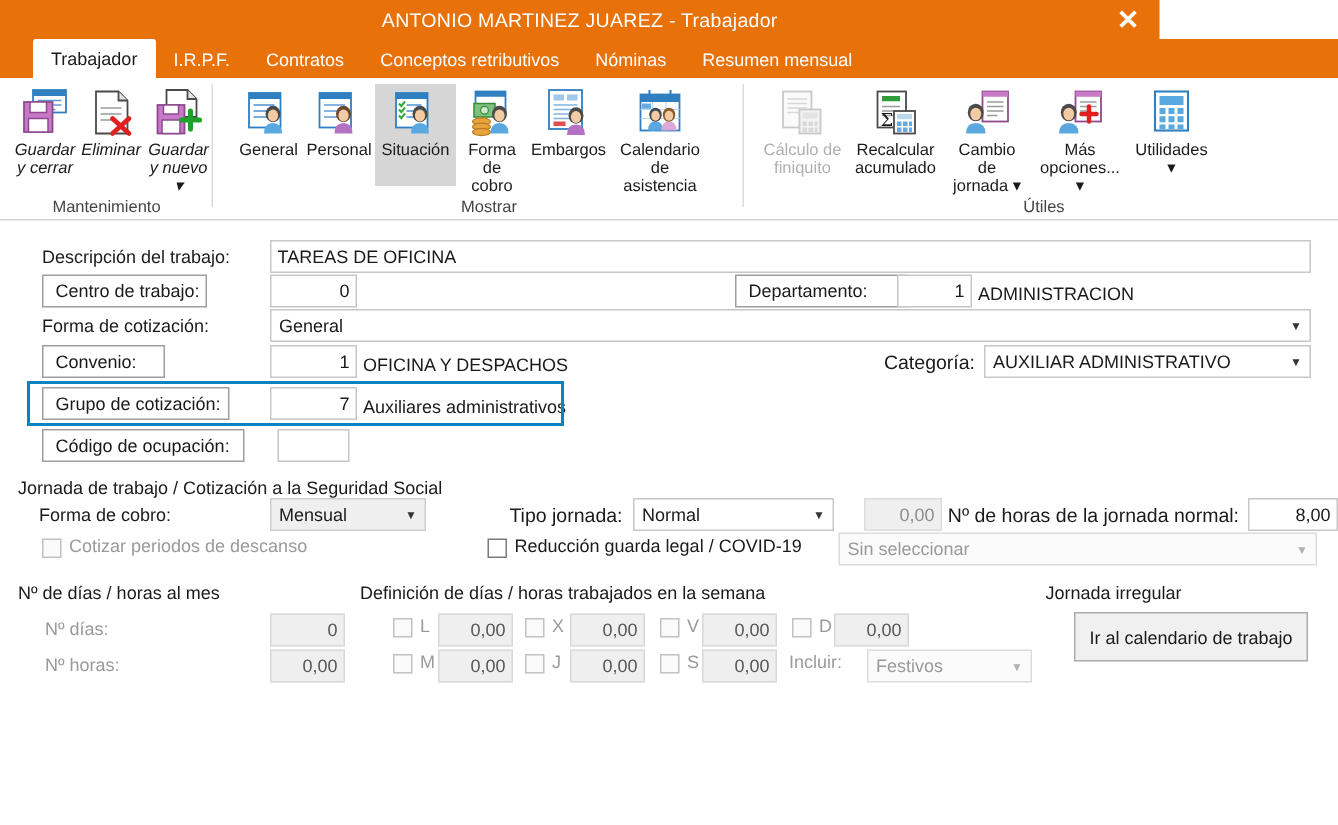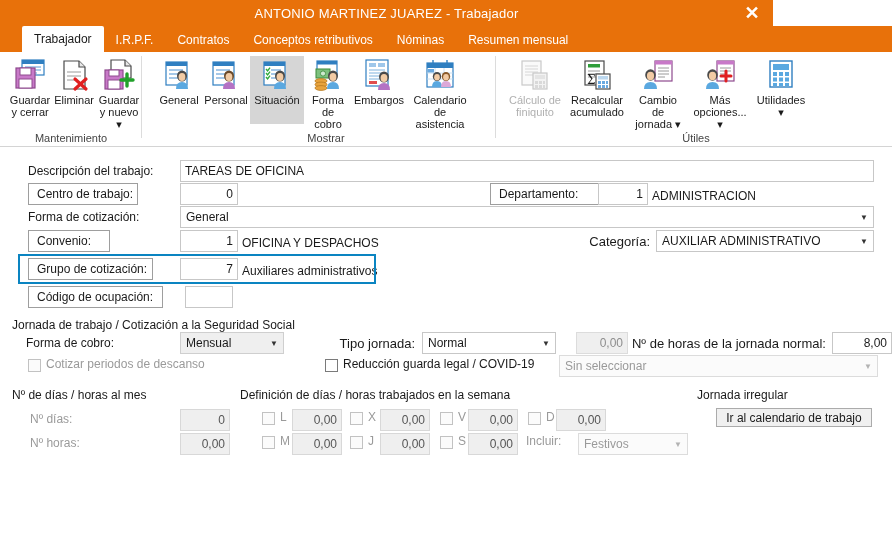--- a/index.html
+++ b/index.html
@@ -125,21 +125,21 @@
 
   .hlbox {
     position:absolute; border:2px solid #0a84c1; pointer-events:none;
   }
 
   .sectitle { position:absolute; font-size:12px; color:#1a1a1a; }
 
   .btn-wide {
     position:absolute; border:1px solid #ababab; background:#f0f0f0;
     display:flex; align-items:center; justify-content:center;
-    font-size:12px; height:19px; cursor:pointer; color:#1a1a1a;
+    font-size:12px; height:33px; cursor:pointer; color:#1a1a1a;
   }
 </style>
 </head>
 <body>
 
 <div class="titlebar">
   <span class="title">ANTONIO MARTINEZ JUAREZ - Trabajador</span>
   <div class="close-btn">✕</div>
 </div>
 
@@ -148,21 +148,21 @@
   <div class="tab">I.R.P.F.</div>
   <div class="tab">Contratos</div>
   <div class="tab">Conceptos retributivos</div>
   <div class="tab">Nóminas</div>
   <div class="tab">Resumen mensual</div>
 </div>
 
 <div class="ribbon">
 
   <div class="rgroup" style="left:0px; width:142px;">
-    <div class="items" style="padding-left:8px;">
+    <div class="items" style="padding-left:8px;font-style:italic;">
       <div class="rbtn" style="width:46px;">
         <svg class="ico" viewBox="0 0 34 34">
           <rect x="9" y="2" width="22" height="15" fill="#fff" stroke="#2f7fc1" stroke-width="1.2"></rect>
           <rect x="9" y="2" width="22" height="4" fill="#2f7fc1"></rect>
           <g stroke="#5b9bd5" stroke-width="1">
               <line x1="12" y1="9" x2="28" y2="9"></line>
               <line x1="12" y1="12" x2="28" y2="12"></line>
               <line x1="12" y1="15" x2="24" y2="15"></line>
             </g>
           <rect x="3" y="10" width="19" height="20" fill="#c879c8" stroke="#8e4a8e" stroke-width="1.2"></rect>

